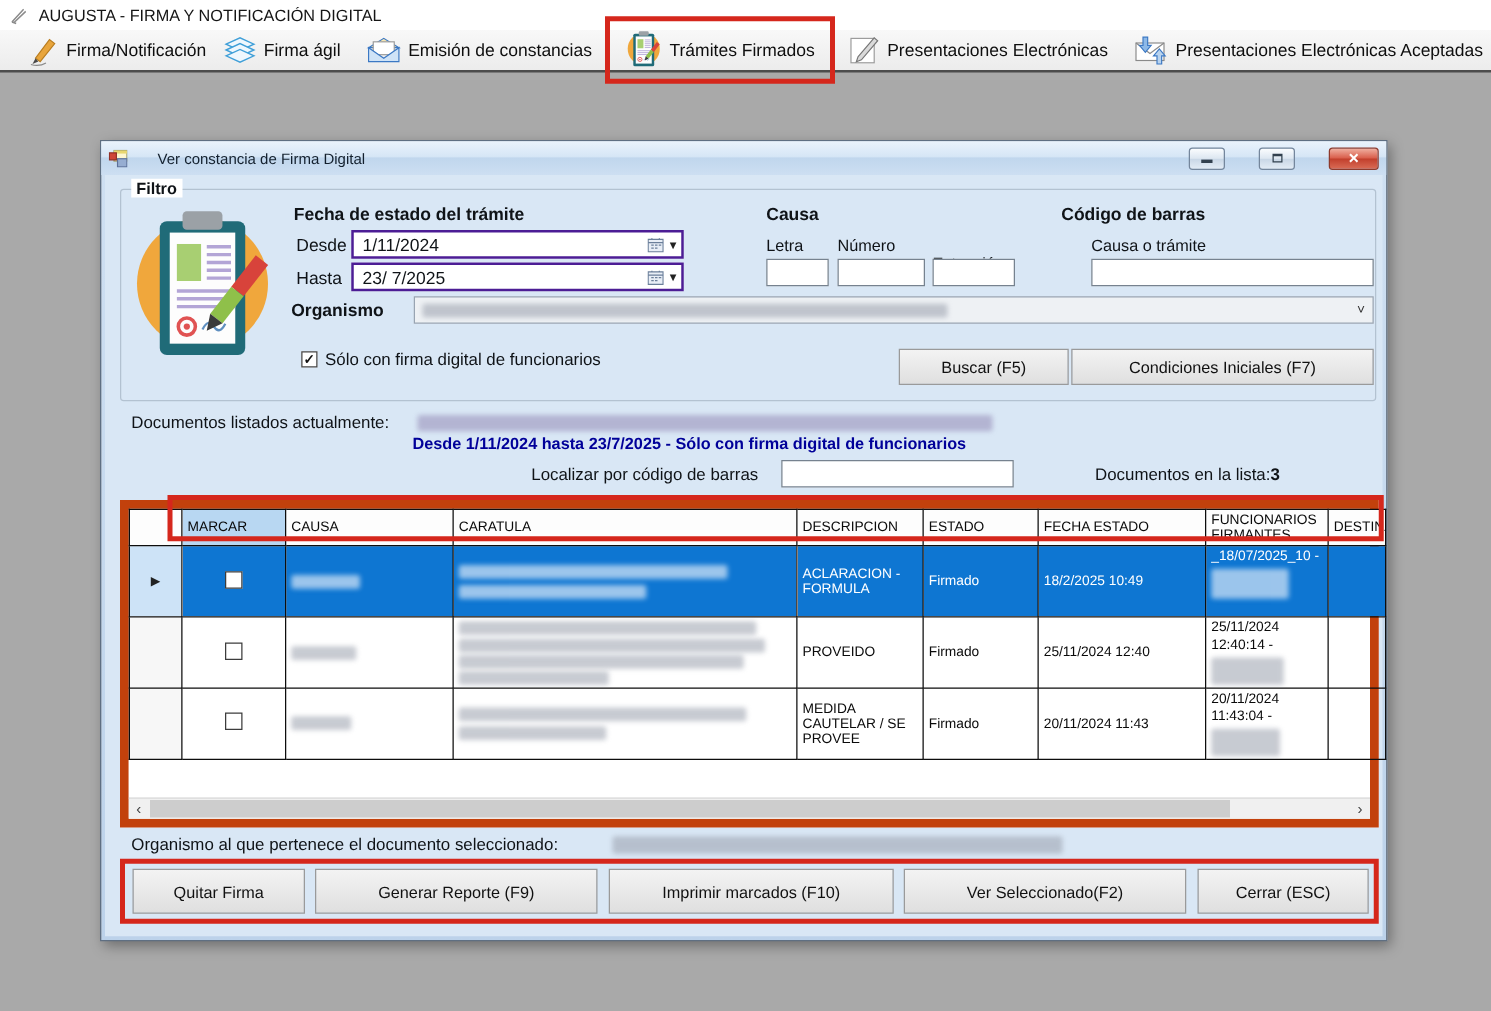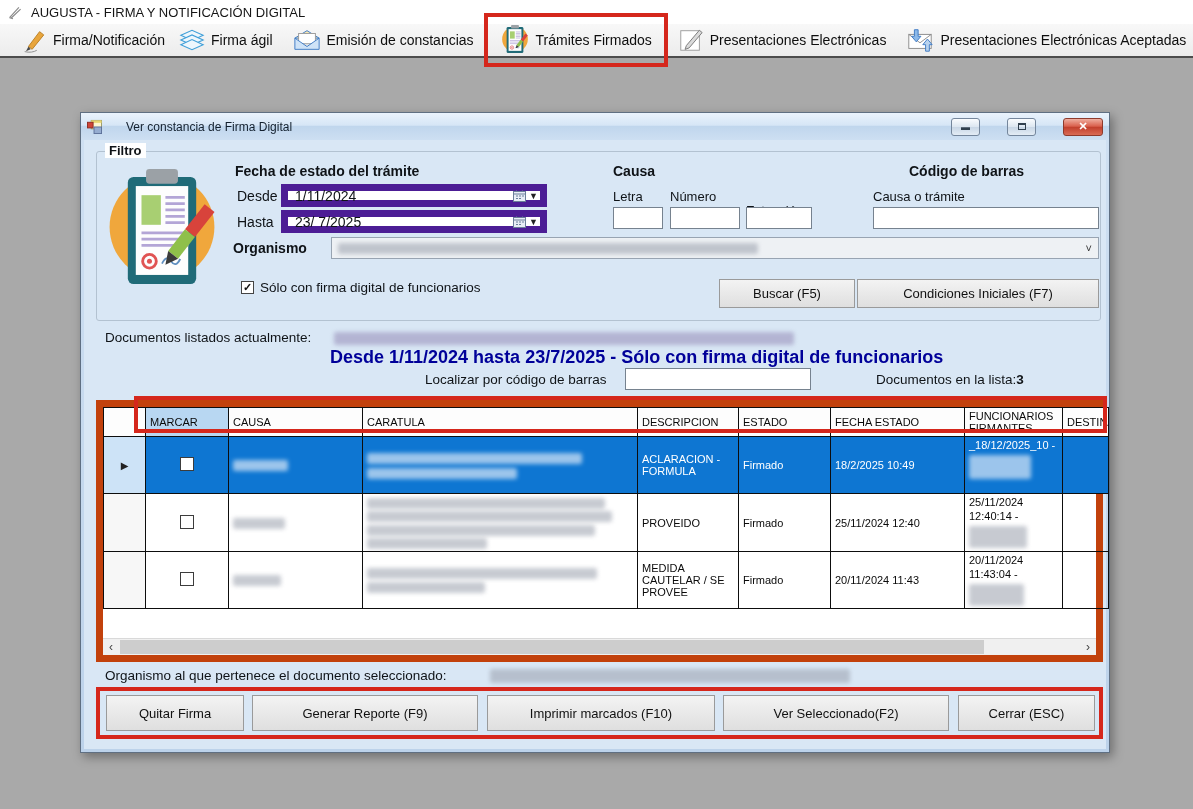--- a/index.html
+++ b/index.html
@@ -43,41 +43,41 @@
   
   .gbox { position:absolute; left:12px; top:11px; width:1005px; height:170px;
           border:1px solid #b3c2d1; border-radius:3px; }
   .gbox-label { position:absolute; left:8px; top:-9px; background:#ffffff;
                 padding:0 4px; font-weight:bold; font-size:13px; }
   .abs { position:absolute; }
   .b { font-weight:bold; }
   .lbl { font-size:13px; white-space:nowrap; }
   .field { background:#fff; border:1px solid #76828f; display:flex; align-items:center;
            font-size:13px; padding:0 4px; }
-  .datefield { background:#fff; border:7px solid #4c1d95; display:flex; align-items:center;
+  .datefield { background:#fff; border:2px solid #4c1d95; display:flex; align-items:center;
                font-size:14px; padding:0 2px 0 7px; }
   .datefield .val { flex:1; }
   .datefield .dd { font-size:9px; color:#222; margin-left:3px; }
   .combo { background:#eef1f4; border:1px solid #98a4b2; display:flex; align-items:center;
            padding:0 6px; }
   .combo .chev { margin-left:auto; font-size:11px; color:#333; }
   .btn { background:linear-gradient(#f3f3f3,#dfdfdf); border:1px solid #9a9a9a;
          display:flex; align-items:center; justify-content:center; font-size:13px;
          color:#111; font-family:"Liberation Sans",sans-serif; cursor:default; }
   .cbx { width:13px; height:13px; background:#fff; border:1px solid #444;
          display:inline-flex; align-items:center; justify-content:center;
          font-size:11px; font-weight:bold; color:#111; }
 
   
   .redact { display:inline-block; background:#9aa0ad; opacity:.55; filter:blur(2px);
             border-radius:2px; height:11px; vertical-align:middle; }
   .redact.purple { background:#a39fc4; opacity:.7; }
   .redact.light { background:#e8f0fa; opacity:.65; }
 
-  .navyline { color:#000099; font-weight:bold; font-size:18px; white-space:nowrap; }
+  .navyline { color:#000099; font-weight:bold; font-size:13px; white-space:nowrap; }
 
   
   .grid { position:absolute; left:12px; top:260px; width:1007px; height:262px;
           border:7px solid #c2410c; background:#fff; display:flex; flex-direction:column; }
   .grid table { border-collapse:collapse; table-layout:fixed; width:1005px;
                 font-size:11px; color:#0a0a0a; }
   .grid th, .grid td { border:1px solid #0d0d0d; padding:2px 4px; overflow:hidden;
                        vertical-align:middle; text-align:left; font-weight:normal; }
   .grid thead tr { height:29px; }
   .grid thead th { background:#fdfdfd; }
@@ -284,21 +284,21 @@
         </div>
 
         <span class="abs lbl b" style="left:516px; top:11px; font-size:14px;">Causa</span>
         <span class="abs lbl" style="left:516px; top:37px;">Letra</span>
         <span class="abs lbl" style="left:573px; top:37px;">Número</span>
         <span class="abs lbl" style="left:649px; top:37px;margin-top:14px;">Extensión</span>
         <input class="abs field" style="left: 516px; top: 55px; width: 50px; height: 22px;" value="">
         <input class="abs field" style="left: 573px; top: 55px; width: 70px; height: 22px;" value="">
         <input class="abs field" style="left: 649px; top: 55px; width: 66px; height: 22px;" value="">
 
-        <span class="abs lbl b" style="left:812px; top:11px; font-size:14px;text-align:center;">Código de barras</span>
+        <span class="abs lbl b" style="left:752px; top:11px; font-size:14px;text-align:center;">Código de barras</span>
         <span class="abs lbl" style="left:776px; top:37px;">Causa o trámite</span>
         <input class="abs field" style="left: 776px; top: 55px; width: 226px; height: 22px;" value="">
 
         <span class="abs lbl b" style="left:136px; top:88px; font-size:14px;">Organismo</span>
         <div class="abs combo" style="left:234px; top:85px; width:768px; height:22px;">
           <span class="redact" style="width:420px;"></span>
           <span class="chev">˅</span>
         </div>
 
         <div class="abs" style="left:144px; top:128px; display:flex; align-items:center; gap:6px;">
@@ -346,21 +346,21 @@
           </thead>
           <tbody>
             <tr class="r0 selected">
               <td class="selcell"><span class="rowarrow">▶</span></td>
               <td class="cbcell"><span class="gcb"></span></td>
               <td><span class="redact light" style="width:55px;"></span></td>
               <td><span class="redact light" style="width:215px;"></span><br><span class="redact light" style="width:150px; margin-top:4px;"></span></td>
               <td>ACLARACION - FORMULA</td>
               <td>Firmado</td>
               <td>18/2/2025 10:49</td>
-              <td class="func"><span>_18/12/2025_10 -</span><br><span class="redact light" style="width:62px; height:24px; margin-top:2px;"></span></td>
+              <td class="func"><span>_18/07/2025_10 -</span><br><span class="redact light" style="width:62px; height:24px; margin-top:2px;"></span></td>
               <td></td>
             </tr>
             <tr class="r1">
               <td class="selcell"></td>
               <td class="cbcell"><span class="gcb"></span></td>
               <td><span class="redact" style="width:52px;"></span></td>
               <td><span class="redact" style="width:238px;"></span><br><span class="redact" style="width:245px; margin-top:2px;"></span><br><span class="redact" style="width:228px; margin-top:2px;"></span><br><span class="redact" style="width:120px; margin-top:2px;"></span></td>
               <td>PROVEIDO</td>
               <td>Firmado</td>
               <td>25/11/2024 12:40</td>

